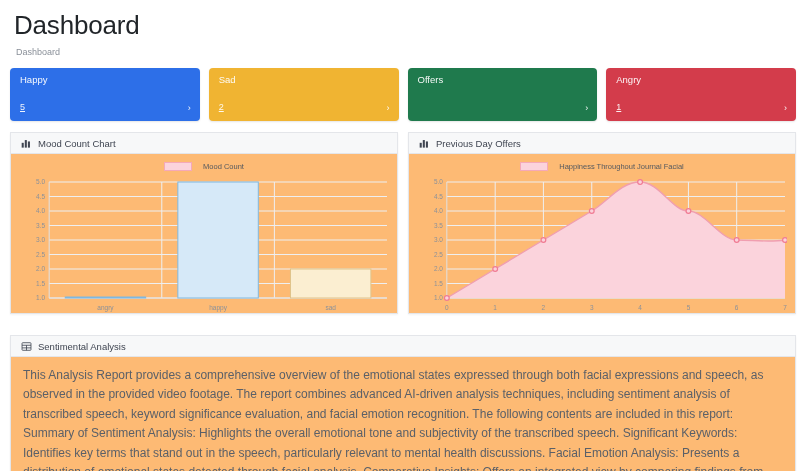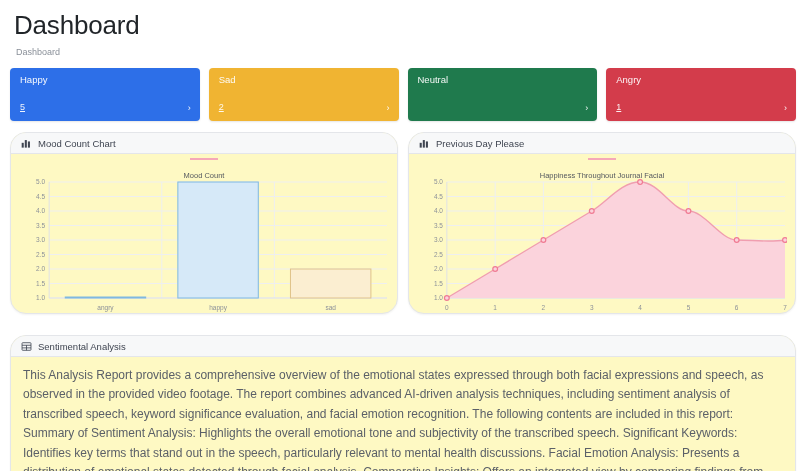--- a/index.html
+++ b/index.html
@@ -71,23 +71,23 @@
   .stat-neutral { background: #1f7a4d; }
   .stat-angry   { background: #d33c4b; }
 
   
   .charts-row {
     display: flex;
     gap: 10px;
     margin-top: 11px;
   }
   .panel {
-    background: #fef9c3;
+    background: #fdba74;
     border: 1px solid #e4e6ea;
-    border-radius: 16px;
+    border-radius: 0;
     box-shadow: 0 1px 2px rgba(0,0,0,0.05);
     overflow: hidden;
   }
   .panel-head {
     display: flex;
     align-items: center;
     gap: 6px;
     padding: 5px 10px;
     background: #f7f8f9;
     border-bottom: 1px solid #e4e6ea;
@@ -97,26 +97,25 @@
     font-size: 9.5px;
     color: #3f4551;
   }
   .panel-head svg { display: block; }
   .panel-body { padding: 6px 8px 4px 8px; }
   .chart-panel { flex: 1 1 0; height: 182px; }
 
   
   .chart-legend {
     display: flex;
-    align-items: center;
+    align-items: flex-start;
     justify-content: center;
     gap: 11px;
     height: 14px;
     margin-top: 2px;
-    flex-direction: column;
   }
   .legend-swatch {
     width: 28px; height: 9px;
     border: 1px solid #f5a8b8;
     background: #fbd3dc;
   }
   .legend-text { font-size: 7.5px; color: #55595f; }
 
   .plot-wrap { position: relative; width: 100%; height: 138px; }
   .plot-svg { display: block; width: 100%; height: 138px; }
@@ -155,21 +154,21 @@
 
     <div class="stat-card stat-sad">
       <div class="stat-label">Sad</div>
       <div class="stat-footer">
         <span class="stat-value">2</span>
         <span class="chev">›</span>
       </div>
     </div>
 
     <div class="stat-card stat-neutral">
-      <div class="stat-label">Neutral</div>
+      <div class="stat-label">Offers</div>
       <div class="stat-footer">
         <span class="stat-value"></span>
         <span class="chev">›</span>
       </div>
     </div>
 
     <div class="stat-card stat-angry">
       <div class="stat-label">Angry</div>
       <div class="stat-footer">
         <span class="stat-value">1</span>
@@ -250,21 +249,21 @@
 
     <div class="panel chart-panel">
       <div class="panel-head">
         <span>
           <svg width="11" height="11" viewBox="0 0 16 16" fill="#3f4551">
             <rect x="1" y="7" width="3" height="7"></rect>
             <rect x="5.5" y="3" width="3" height="11"></rect>
             <rect x="10" y="5" width="3" height="9"></rect>
           </svg>
         </span>
-        <span class="ptitle">Previous Day Please</span>
+        <span class="ptitle">Previous Day Offers</span>
       </div>
       <div class="panel-body">
 
         <div class="chart-legend">
           <span class="legend-swatch"></span>
           <span class="legend-text">Happiness Throughout Journal Facial</span>
         </div>
 
         <div class="plot-wrap">
           <svg class="plot-svg" viewBox="0 0 372 138" preserveAspectRatio="none">

